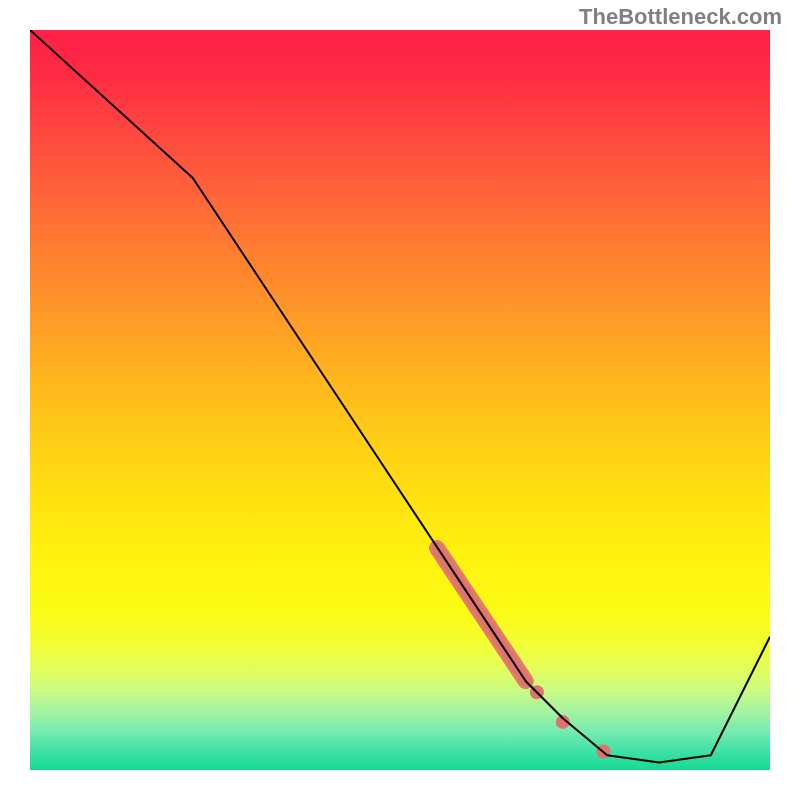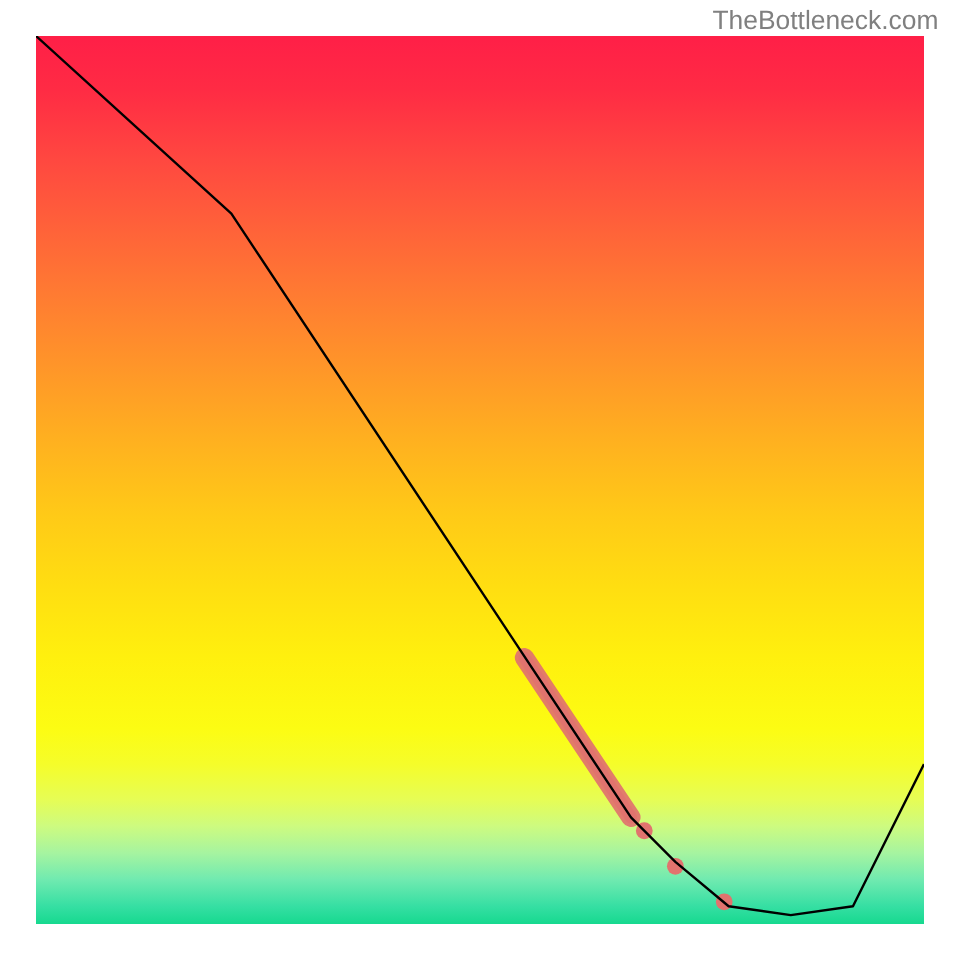--- a/index.html
+++ b/index.html
@@ -11,21 +11,21 @@
     overflow: hidden;
     position: relative;
   }
   .watermark {
     position: absolute;
     top: 4px;
     right: 18px;
     font-family: Arial, Helvetica, sans-serif;
     font-size: 22px;
     color: #808080;
-    font-weight: 400;
+    font-weight: 700;
     z-index: 10;
   }
   .chart-area {
     position: absolute;
     top: 30px;
     left: 30px;
     width: 740px;
     height: 740px;
   }
   svg { display: block; }

